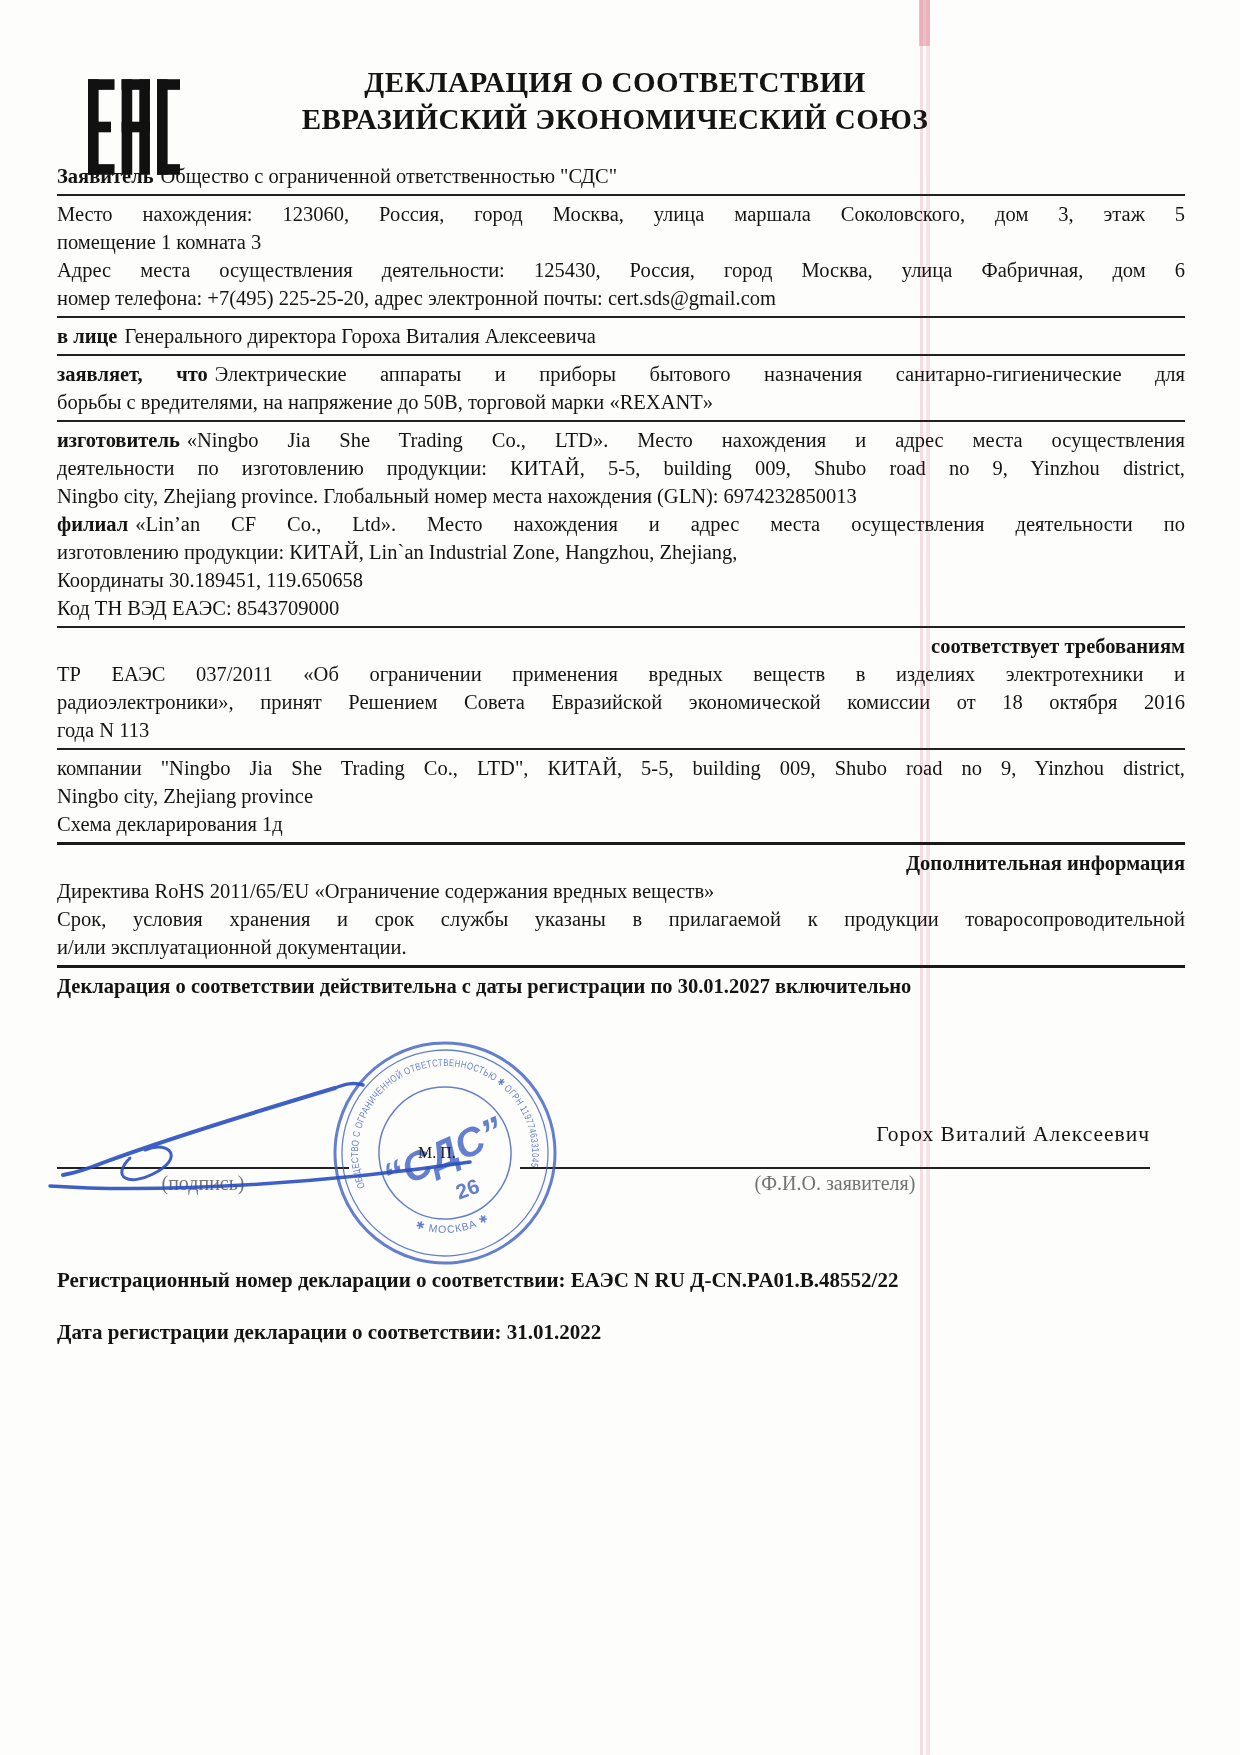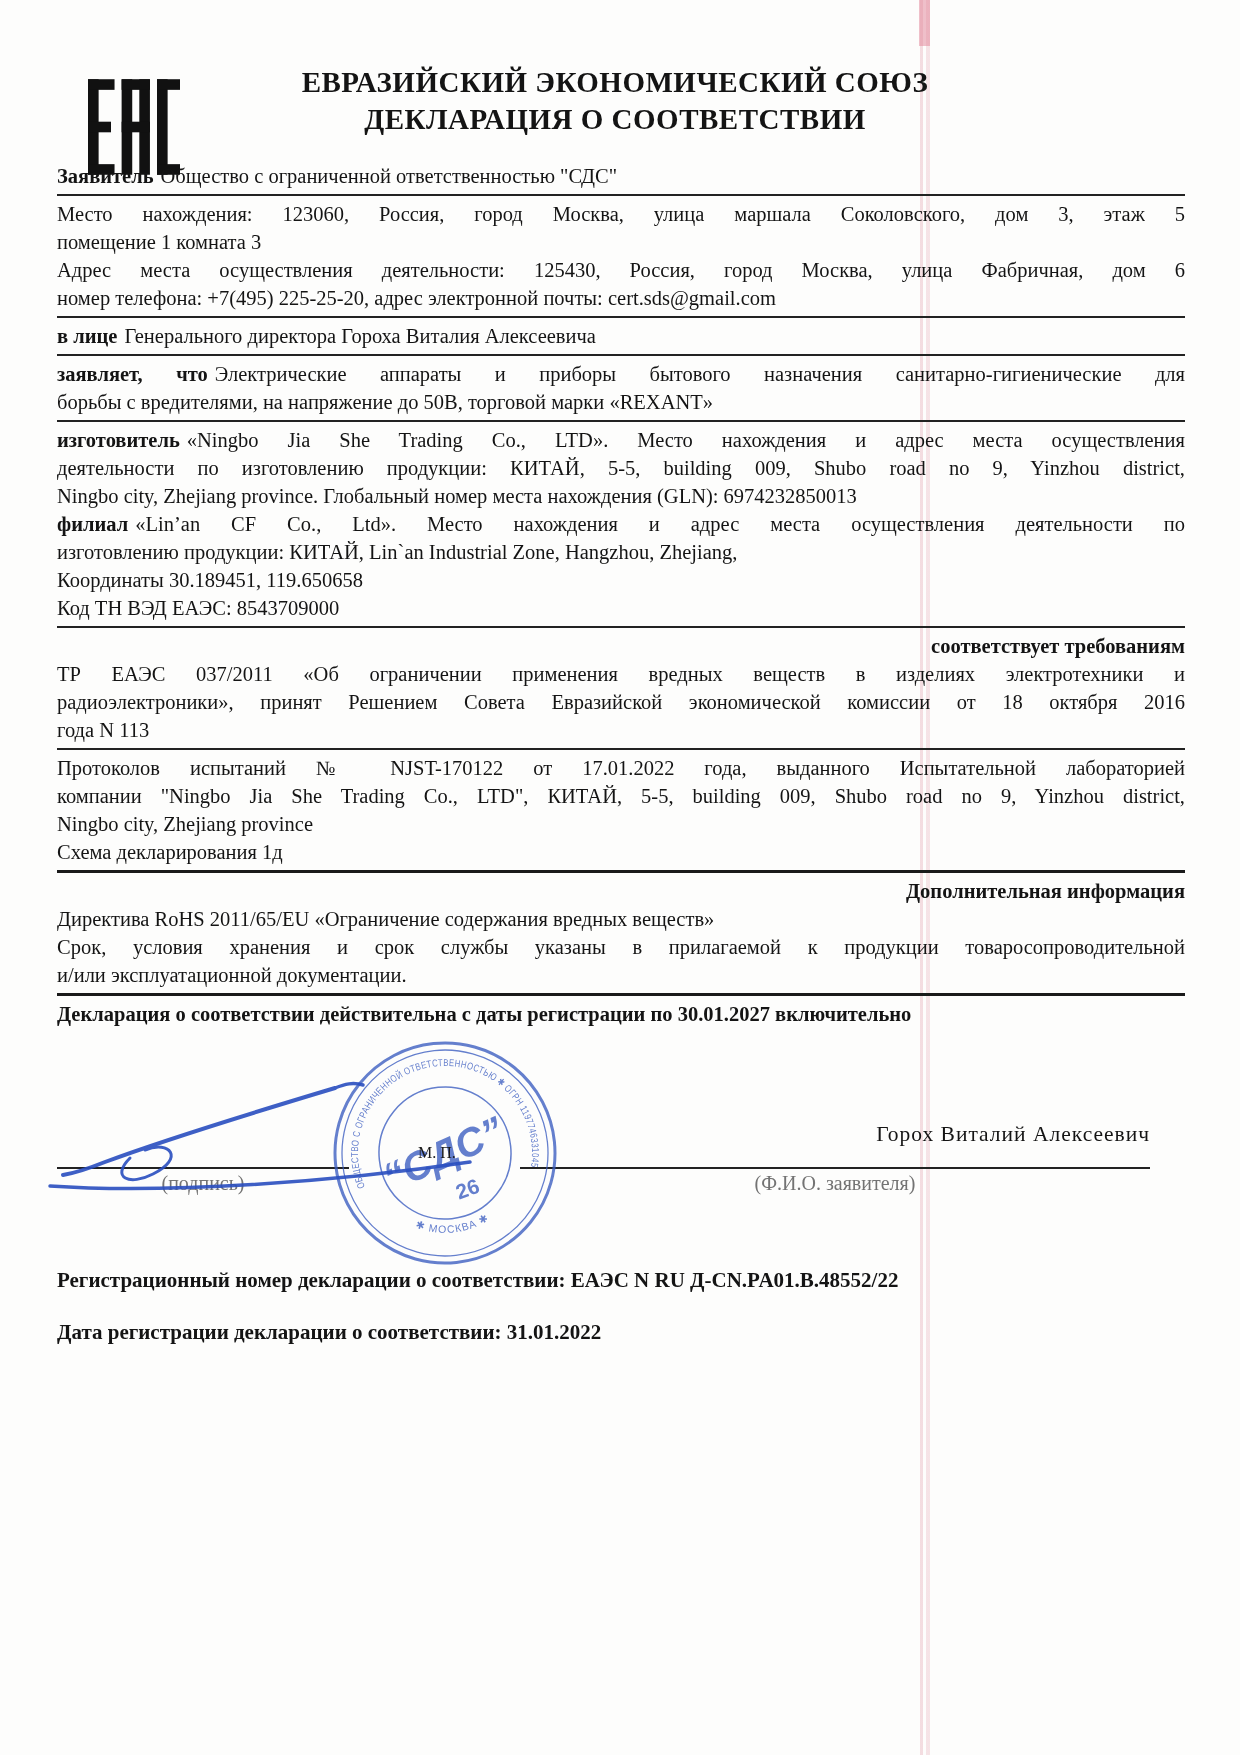--- a/index.html
+++ b/index.html
@@ -75,22 +75,22 @@
       <rect x="58" y="0" width="12" height="108"></rect>
       <rect x="38" y="0" width="32" height="12"></rect>
       <rect x="38" y="48" width="32" height="12"></rect>
       <rect x="78" y="0" width="12" height="108"></rect>
       <rect x="78" y="0" width="26" height="12"></rect>
       <rect x="78" y="96" width="26" height="12"></rect>
     </g>
   </svg>
 
   <div class="title-block">
+    <div>ДЕКЛАРАЦИЯ О СООТВЕТСТВИИ</div>
     <div>ЕВРАЗИЙСКИЙ ЭКОНОМИЧЕСКИЙ СОЮЗ</div>
-    <div>ДЕКЛАРАЦИЯ О СООТВЕТСТВИИ</div>
   </div>
 
   <div class="content">
 
     <div class="para">
       <span class="ll"><b class="lead">Заявитель</b><span>Общество с ограниченной ответственностью "СДС"</span></span>
     </div>
     <div class="rule"></div>
 
     <div class="para">
@@ -130,21 +130,20 @@
     <div class="para heading">соответствует требованиям</div>
 
     <div class="para">
       <span class="jl">ТР ЕАЭС 037/2011 «Об ограничении применения вредных веществ в изделиях электротехники и</span>
       <span class="jl">радиоэлектроники», принят Решением Совета Евразийской экономической комиссии от 18 октября 2016</span>
       <span class="ll">года N 113</span>
     </div>
     <div class="rule"></div>
 
     <div class="para">
-      <span class="jl">Протоколов испытаний № NJST-170122 от 17.01.2022 года, выданного Испытательной лабораторией</span>
       <span class="jl">компании "Ningbo Jia She Trading Co., LTD", КИТАЙ, 5-5, building 009, Shubo road no 9, Yinzhou district,</span>
       <span class="ll">Ningbo city, Zhejiang province</span>
     </div>
     <div class="para ll">Схема декларирования 1д</div>
     <div class="rule thick"></div>
 
     <div class="para heading">Дополнительная информация</div>
 
     <div class="para ll">Директива RoHS 2011/65/EU «Ограничение содержания вредных веществ»</div>
     <div class="para">

